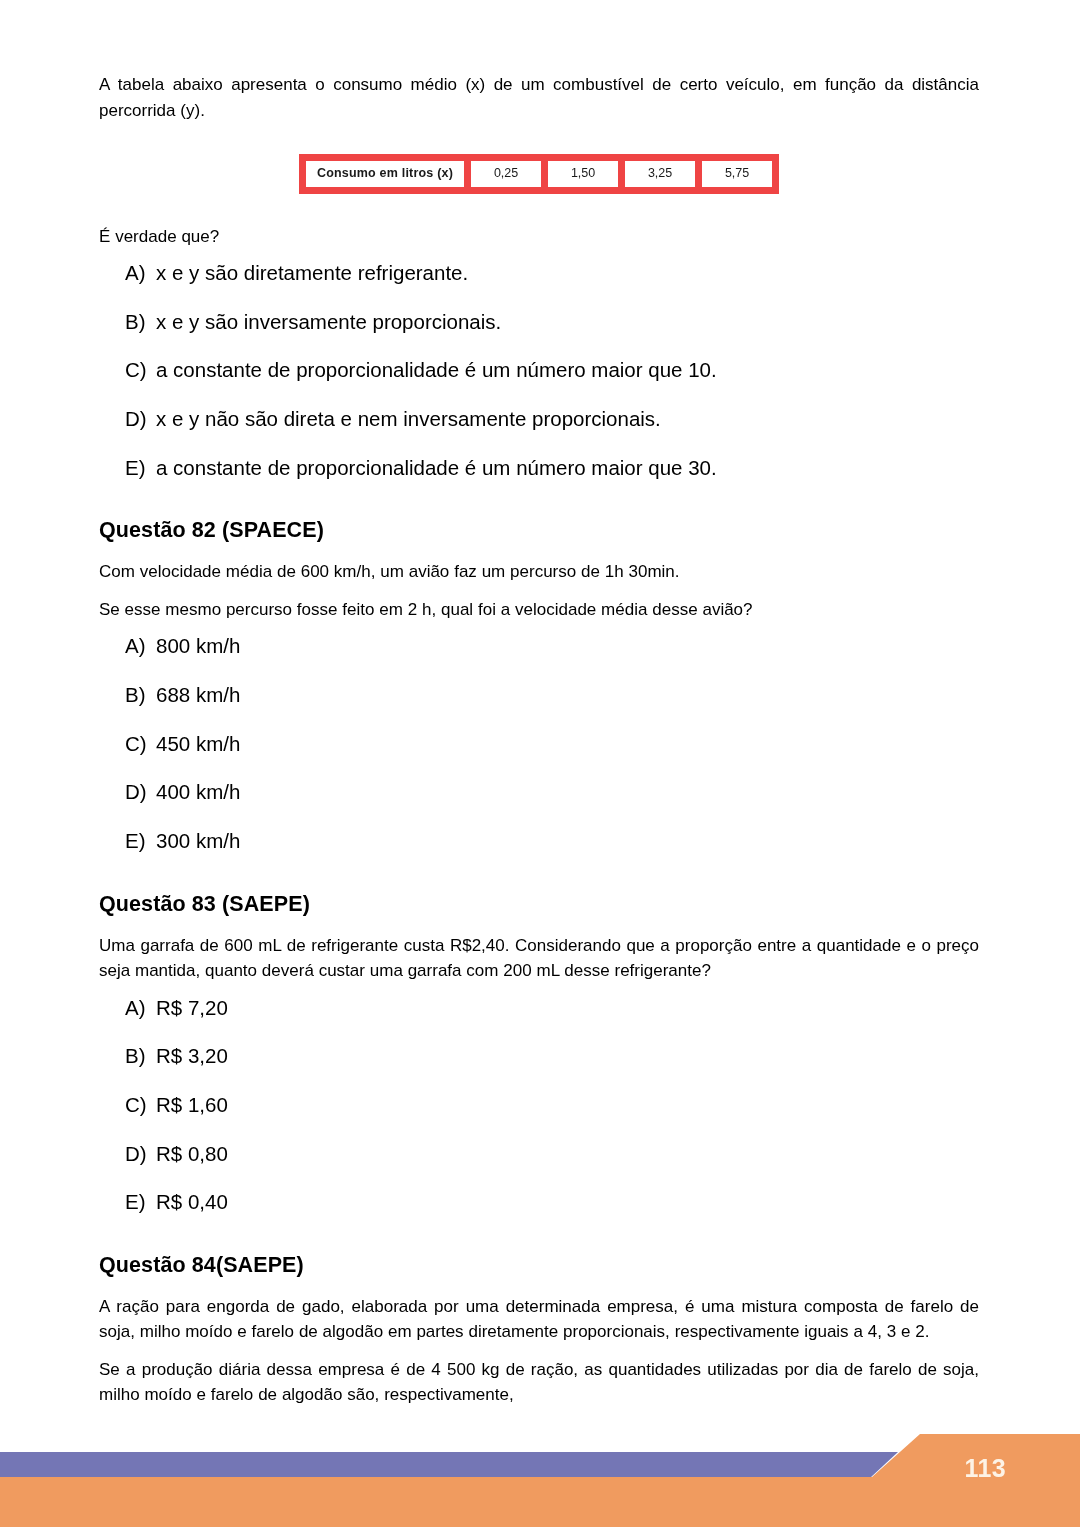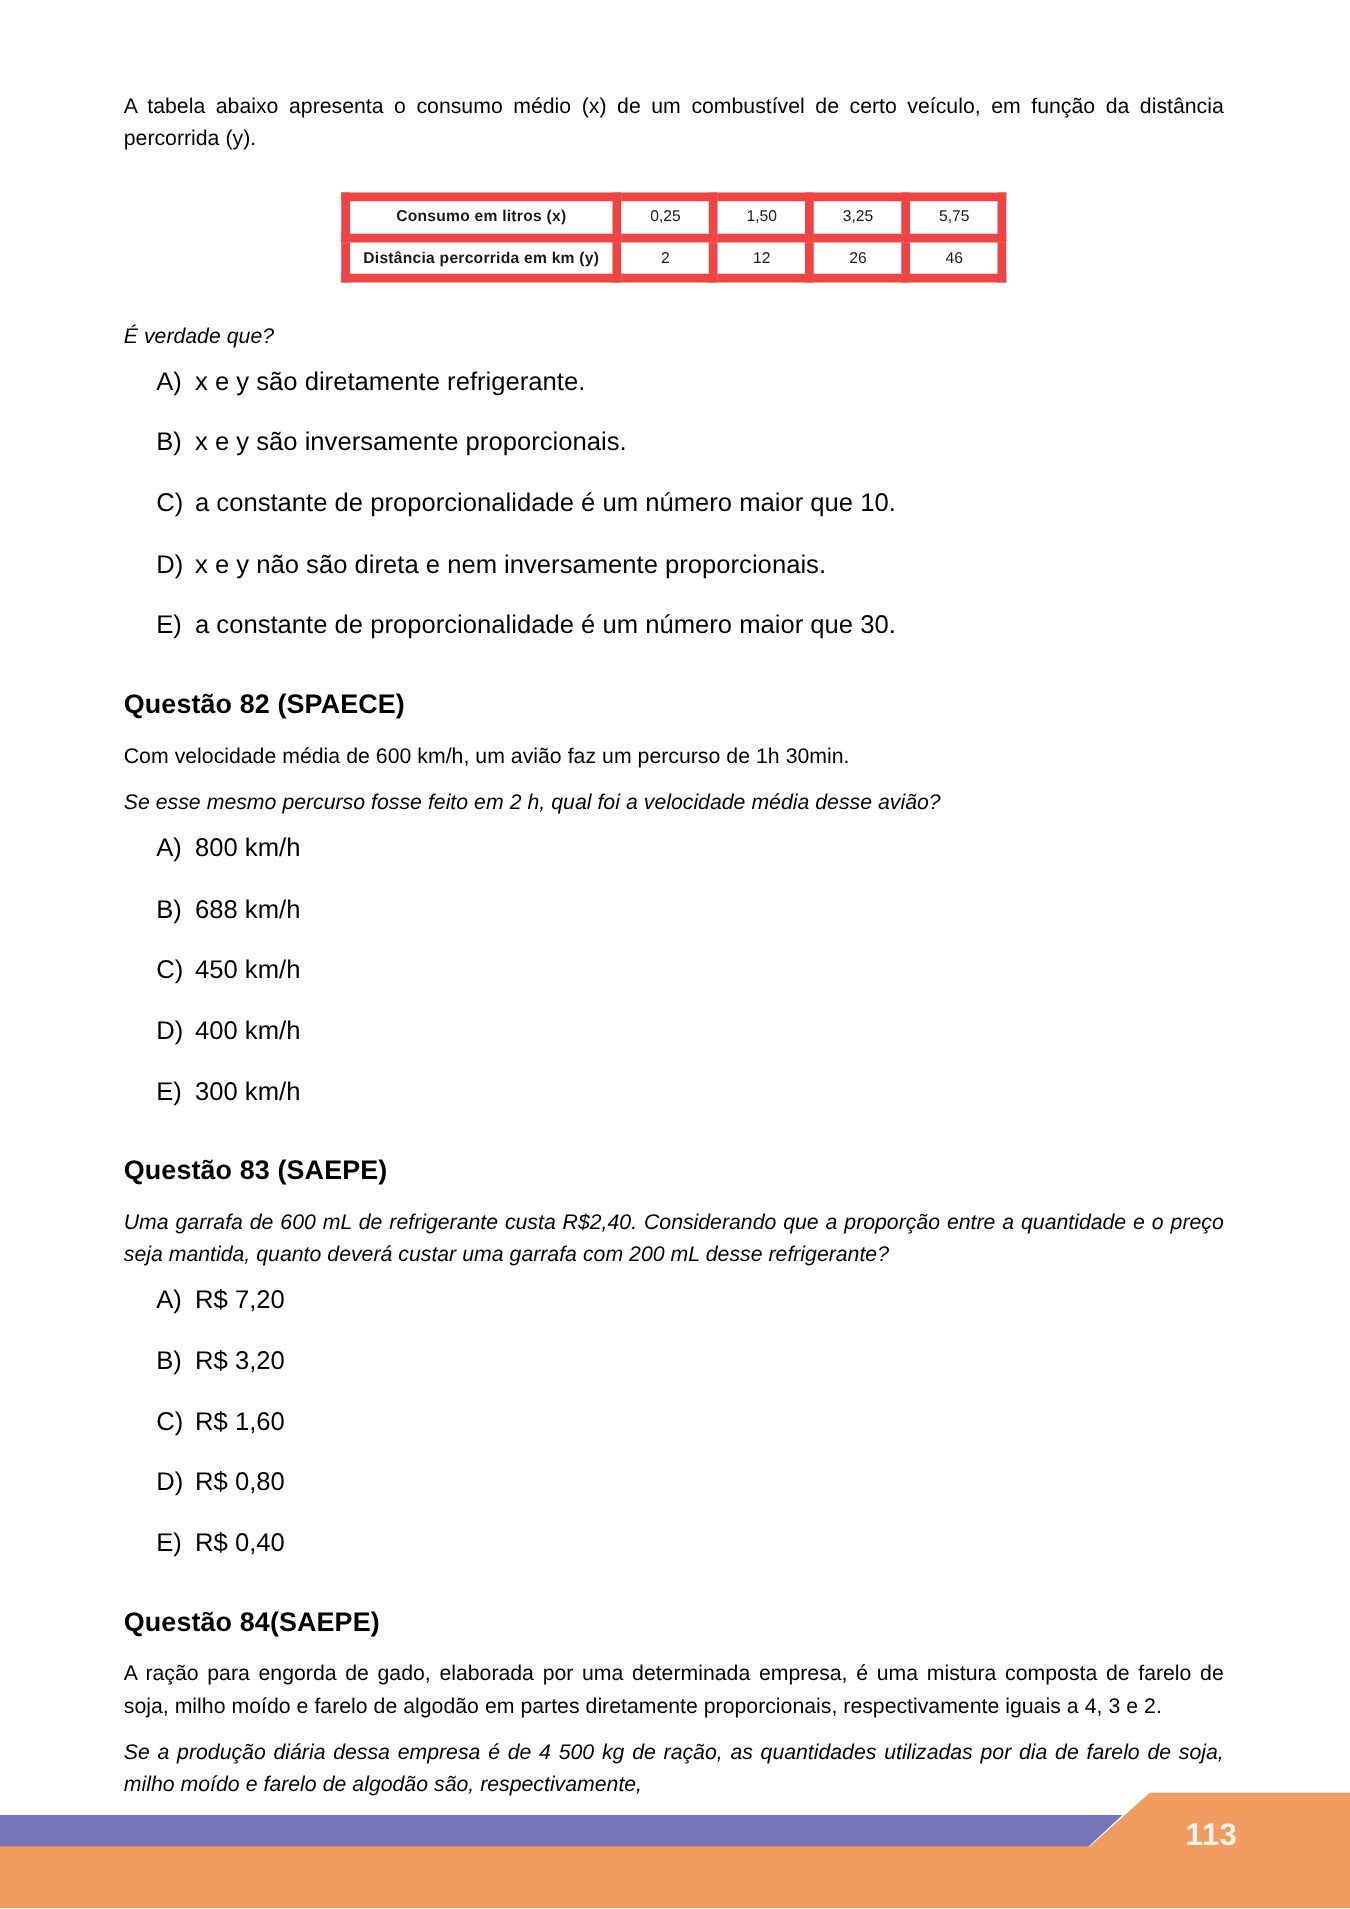--- a/index.html
+++ b/index.html
@@ -40,21 +40,20 @@
   }
   .body-text {
     font-size: 17px;
     line-height: 1.50;
     text-align: justify;
     margin: 0 0 12px 0;
     word-spacing: 0.1px;
   }
   .body-text.last {
     margin-bottom: 10px;
-    font-style: italic;
   }
   .options {
     margin: 0;
     padding: 0;
     list-style: none;
   }
   .option {
     font-size: 20.5px;
     line-height: 1.35;
     margin: 0 0 21px 0;
@@ -123,21 +122,21 @@
     position: absolute;
     left: 0;
     top: 0;
     width: 1080px;
     height: 110px;
     background: #f09b5f;
     clip-path: polygon(0 60px, 872px 60px, 920px 17px, 1080px 17px, 1080px 110px, 0 110px);
   }
   .page-number {
     position: absolute;
-    right: 90px;
+    right: 74px;
     top: 37px;
     font-size: 25px;
     font-weight: bold;
     color: #fdf3e6;
     letter-spacing: 0.4px;
   }
 </style>
 </head>
 <body>
 
@@ -151,27 +150,20 @@
       <div class="table-wrap">
         <table class="data-table">
           <tbody>
             <tr>
               <td class="row-label">Consumo em litros (x)</td>
               <td class="val">0,25</td>
               <td class="val">1,50</td>
               <td class="val">3,25</td>
               <td class="val">5,75</td>
             </tr>
-            <tr>
-              <td class="row-label">Distância percorrida em km (y)</td>
-              <td class="val">2</td>
-              <td class="val">12</td>
-              <td class="val">26</td>
-              <td class="val">46</td>
-            </tr>
           </tbody>
         </table>
       </div>
 
       <p class="body-text last">É verdade que?</p>
 
       <ul class="options">
         <li class="option">
           <span class="option-letter">A)</span>
           <span class="option-text">x e y são diretamente refrigerante.</span>

